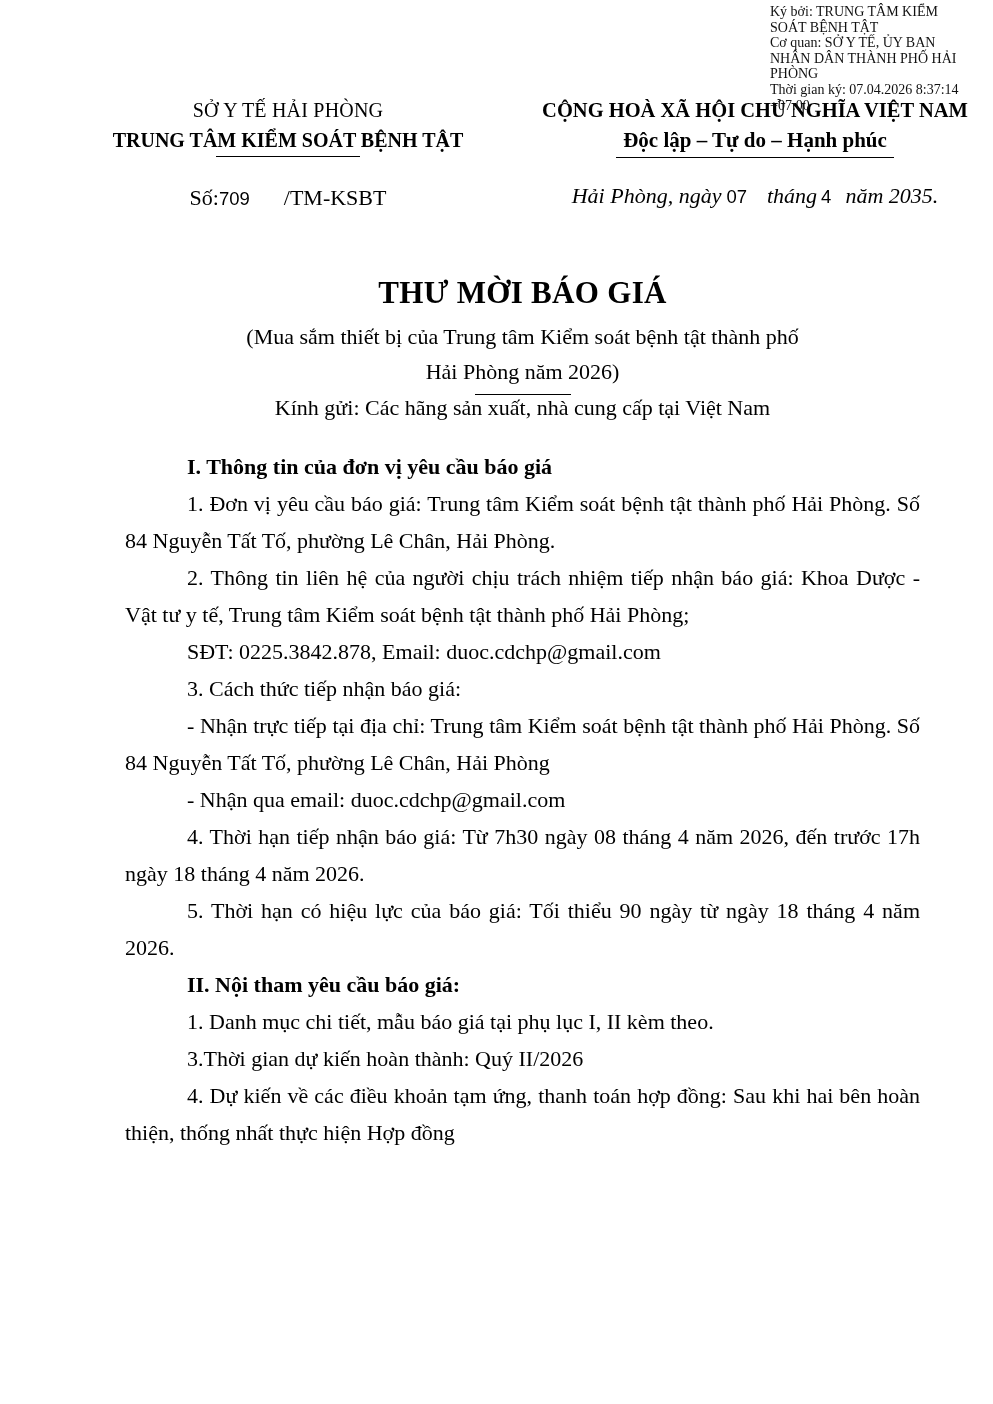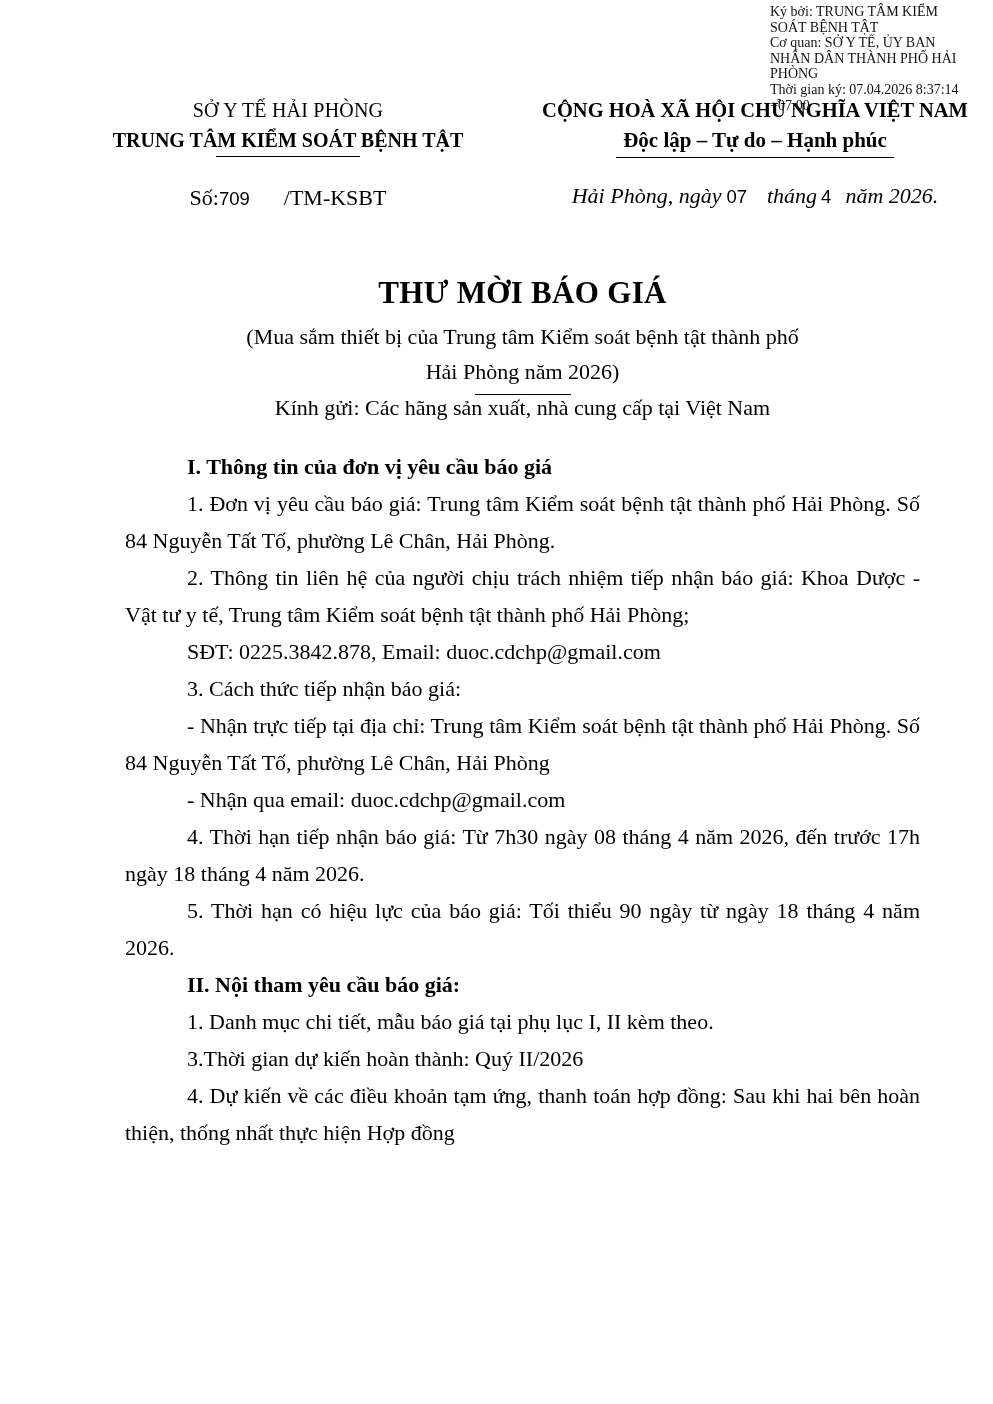--- a/index.html
+++ b/index.html
@@ -122,21 +122,21 @@
       <div class="org-underline"></div>
       <div class="doc-no">
         <span>Số:</span><span class="num">709</span><span>/TM-KSBT</span>
       </div>
     </div>
     <div class="header-right">
       <div class="national-title">CỘNG HOÀ XÃ HỘI CHỦ NGHĨA VIỆT NAM</div>
       <div class="motto">Độc lập – Tự do – Hạnh phúc</div>
       <div class="motto-underline"></div>
       <div class="date-line">
-        <span>Hải Phòng, ngày</span><span class="num d">07</span><span>tháng</span><span class="num m">4</span><span>năm 2026.</span>
+        <span>Hải Phòng, ngày</span><span class="num d">07</span><span>tháng</span><span class="num m">4</span><span>năm 2035.</span>
       </div>
     </div>
   </div>
 
   <div class="center-col">
     <div class="title-main">THƯ MỜI BÁO GIÁ</div>
     <div class="title-sub">(Mua sắm thiết bị của Trung tâm Kiểm soát bệnh tật thành phố
 Hải Phòng năm 2026)</div>
     <div class="title-underline"></div>
     <div class="salutation">Kính gửi: Các hãng sản xuất, nhà cung cấp tại Việt Nam</div>

